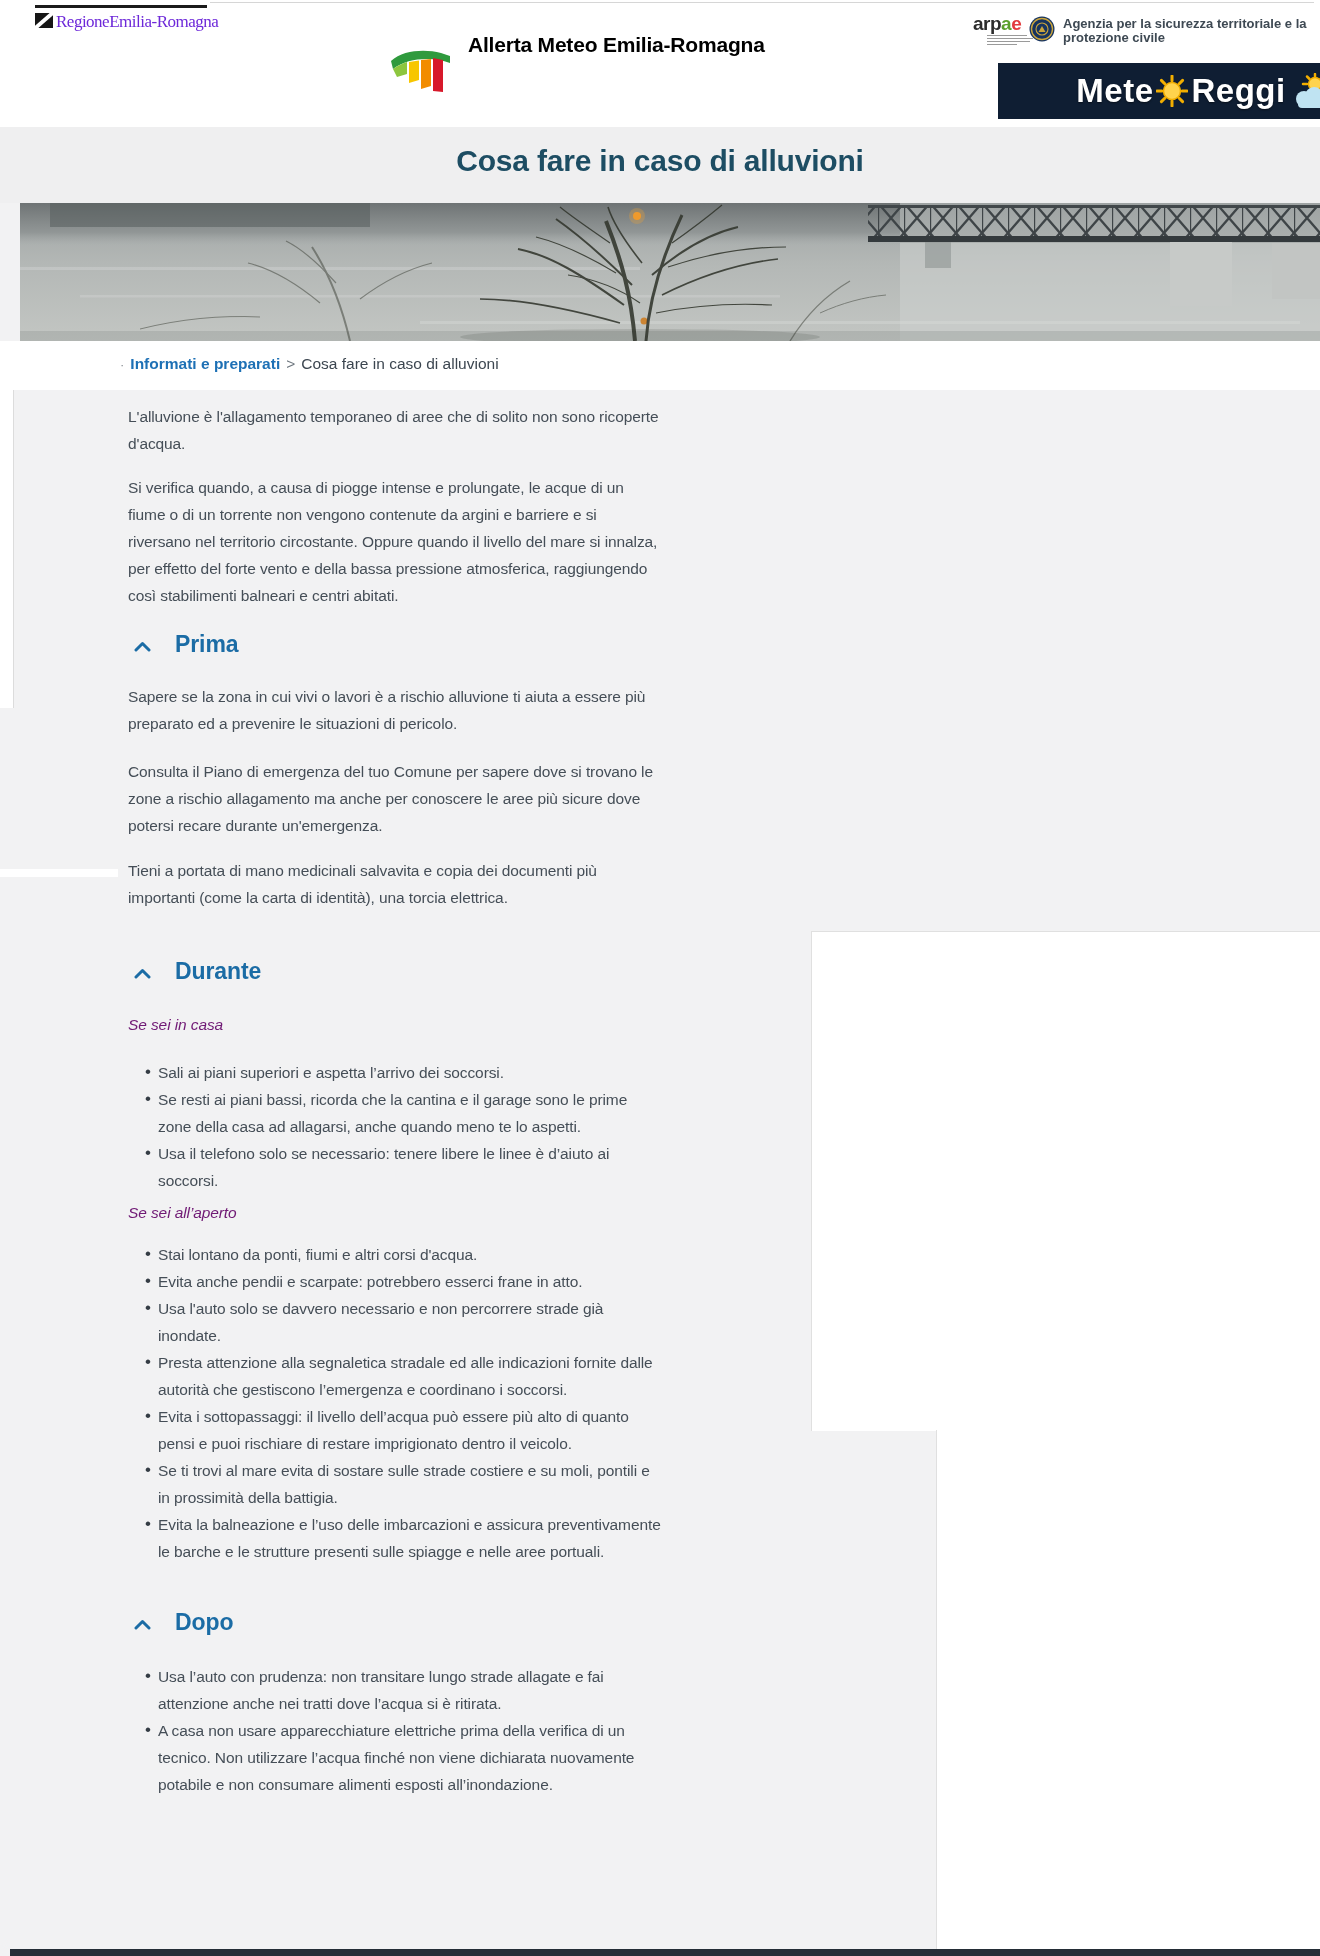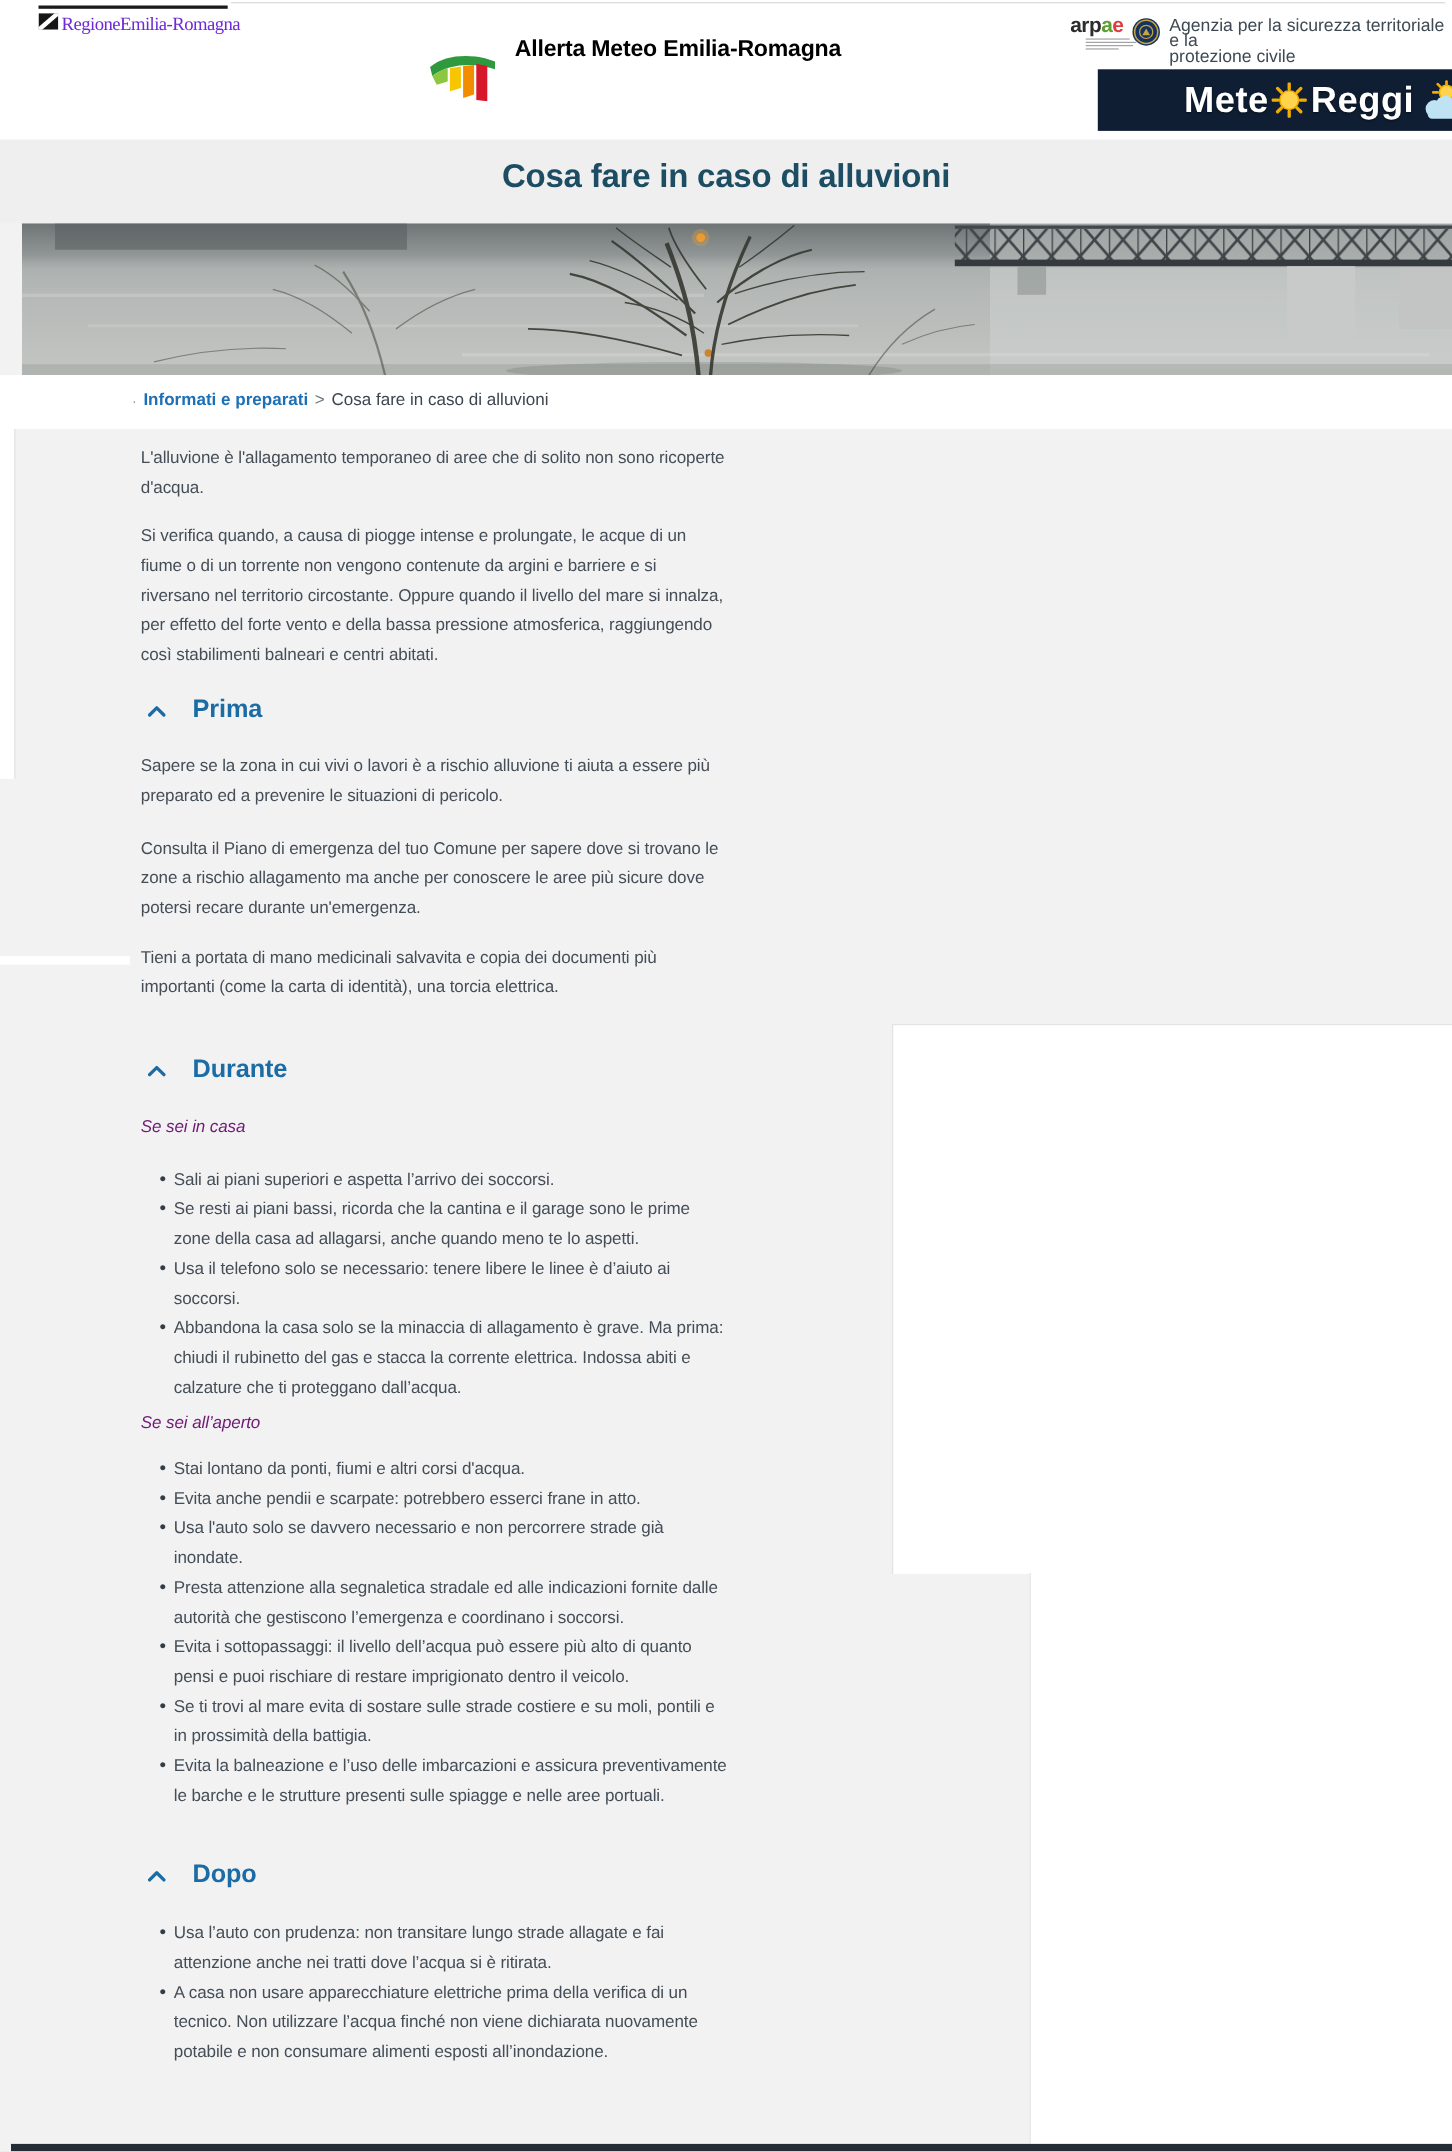--- a/index.html
+++ b/index.html
@@ -14,21 +14,21 @@
   .region-text{font-family:"Liberation Serif",serif;font-size:17px;color:#6d28d9;letter-spacing:-0.5px;}
   .site-logo{position:absolute;left:389px;top:47px;width:63px;height:45px;}
   .site-title{position:absolute;left:468px;top:33px;font-size:21px;font-weight:700;color:#000000;letter-spacing:-0.2px;}
   .site-subtitle{position:absolute;left:469px;top:62px;font-size:12px;color:#5d6872;line-height:16px;}
   .arpae-logo{position:absolute;left:973px;top:15px;line-height:17px;cursor:pointer;}
   .arpae-word{font-size:19px;font-weight:700;letter-spacing:-0.5px;}
   .arpae-a1{color:#2c2c2c}.arpae-a2{color:#5aa02c}.arpae-a3{color:#e23b3e}
   .arpae-micro{margin-left:14px;margin-top:1px;}
   .arpae-micro div{height:1.5px;background:#9a9a9a;margin-top:1.5px;}
   .pc-emblem{position:absolute;left:1029px;top:16px;width:26px;height:26px;}
-  .agency-name{position:absolute;left:1063px;top:17px;font-size:16px;font-weight:400;color:#3e4953;line-height:14px;}
+  .agency-name{position:absolute;left:1063px;top:17px;font-size:13px;font-weight:700;color:#3e4953;line-height:14px;}
   .ad-banner{position:absolute;left:998px;top:63px;width:350px;height:56px;background:#0f1e33;
              display:flex;align-items:center;justify-content:center;gap:2px;cursor:pointer;padding-left:31px;}
   .ad-word{color:#ffffff;font-size:33px;font-weight:700;letter-spacing:0.5px;text-shadow:0 1px 2px rgba(0,0,0,.5);}
   
   .title-band{position:absolute;left:0;top:127px;width:1320px;height:76px;background:#efeff0;}
   .page-title{position:absolute;left:0;top:144px;width:1320px;text-align:center;
               font-size:30px;font-weight:600;color:#1d4d63;letter-spacing:-0.2px;}
   
   .hero{position:absolute;left:20px;top:203px;width:1300px;height:138px;overflow:hidden;}
   
@@ -260,21 +260,20 @@
             <polyline points="2,9 8.5,2.5 15,9" fill="none" stroke="#1b6ca5" stroke-width="3" stroke-linecap="round" stroke-linejoin="round"></polyline>
           </svg>
       </span>
       <span>Durante</span>
     </h2>
     <p class="sublabel" style="margin-top:25px">Se sei in casa</p>
     <ul class="tips" style="margin-top:21px">
       <li>Sali ai piani superiori e aspetta l’arrivo dei soccorsi.</li>
       <li>Se resti ai piani bassi, ricorda che la cantina e il garage sono le prime zone della casa ad allagarsi, anche quando meno te lo aspetti.</li>
       <li>Usa il telefono solo se necessario: tenere libere le linee è d’aiuto ai soccorsi.</li>
-      <li>Abbandona la casa solo se la minaccia di allagamento è grave. Ma prima: chiudi il rubinetto del gas e stacca la corrente elettrica. Indossa abiti e calzature che ti proteggano dall’acqua.</li>
     </ul>
     <p class="sublabel" style="margin-top:5px">Se sei all’aperto</p>
     <ul class="tips" style="margin-top:15px">
       <li>Stai lontano da ponti, fiumi e altri corsi d'acqua.</li>
       <li>Evita anche pendii e scarpate: potrebbero esserci frane in atto.</li>
       <li>Usa l'auto solo se davvero necessario e non percorrere strade già inondate.</li>
       <li>Presta attenzione alla segnaletica stradale ed alle indicazioni fornite dalle autorità che gestiscono l’emergenza e coordinano i soccorsi.</li>
       <li>Evita i sottopassaggi: il livello dell’acqua può essere più alto di quanto pensi e puoi rischiare di restare imprigionato dentro il veicolo.</li>
       <li>Se ti trovi al mare evita di sostare sulle strade costiere e su moli, pontili e in prossimità della battigia.</li>
       <li>Evita la balneazione e l’uso delle imbarcazioni e assicura preventivamente le barche e le strutture presenti sulle spiagge e nelle aree portuali.</li>

